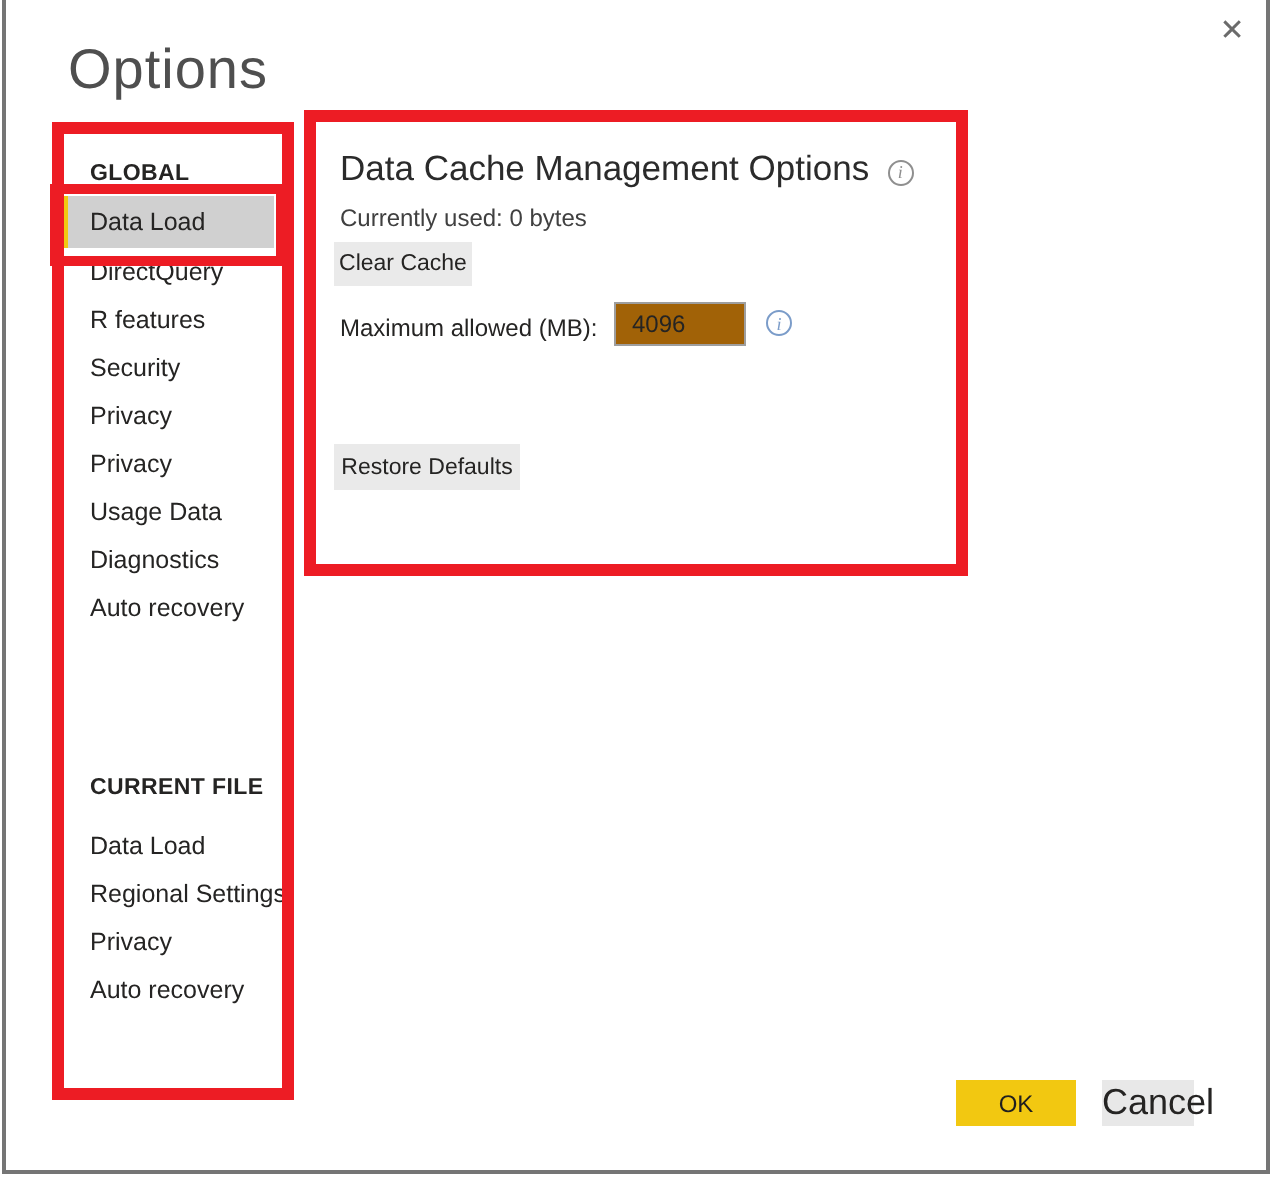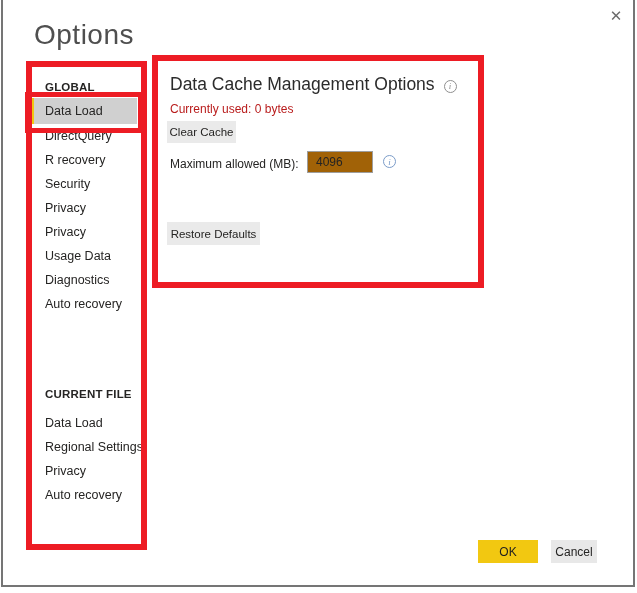--- a/index.html
+++ b/index.html
@@ -47,21 +47,21 @@
     width: 13px; height: 13px; border-radius: 50%;
     font-size: 9px; font-style: italic; font-family: "Liberation Serif", serif;
     flex: 0 0 auto;
   }
   .info-icon.gray { border: 1px solid #8f8f8f; color: #8f8f8f; margin-left: 9px; margin-top: 3px; }
   .info-icon.blue {
     position: absolute; left: 383px; top: 155px;
     border: 1px solid #7b9cc9; color: #7b9cc9;
   }
   .currently-used {
-    position: absolute; left: 170px; top: 102px; font-size: 12px; color: #b91c1c;
+    position: absolute; left: 170px; top: 102px; font-size: 12px; color: #404040;
   }
   .btn {
     position: absolute; background: #eaeaea; border: none;
     font-family: "Liberation Sans", sans-serif; font-size: 11.5px;
     color: #252423; cursor: pointer; text-align: center;
   }
   .btn-clear { left: 167px; top: 121px; width: 69px; height: 22px; }
   .btn-restore { left: 167px; top: 222px; width: 93px; height: 23px; }
   .max-label {
     position: absolute; left: 170px; top: 157px; font-size: 12px; color: #252423;
@@ -70,21 +70,21 @@
     position: absolute; left: 307px; top: 151px; width: 66px; height: 22px;
     border: 1px solid #9e9e9e; font-family: "Liberation Sans", sans-serif;
     font-size: 12px; color: #252423; padding-left: 8px; background: #a16207;
   }
   .btn-ok {
     left: 478px; top: 540px; width: 60px; height: 23px;
     background: #f2c811; font-size: 12px; color: #1f1f1f;
   }
   .btn-cancel {
     left: 551px; top: 540px; width: 46px; height: 23px;
-    background: #e8e8e8; font-size: 12px;
+    background: #e8e8e8; font-size: 18px;
   }
   .annot { position: absolute; pointer-events: none; z-index: 50; }
   .annot.sidebar-rect { left: 26px; top: 61px; width: 121px; height: 489px; border: 6px solid #ed1c24; }
   .annot.dataload-rect { left: 25px; top: 92px; width: 118px; height: 41px; border: 5px solid #ed1c24; }
   .annot.main-rect { left: 152px; top: 55px; width: 332px; height: 233px; border: 6px solid #ed1c24; }
 </style>
 </head>
 <body>
 
 <div class="screen">
@@ -93,21 +93,21 @@
 
   <div class="dlg-title">Options</div>
 
   <div class="close-btn">✕</div>
 
   <div class="side-header global">GLOBAL</div>
 
   <div class="nav global">
     <div class="nav-item selected">Data Load</div>
     <div class="nav-item">DirectQuery</div>
-    <div class="nav-item">R recovery</div>
+    <div class="nav-item">R features</div>
     <div class="nav-item">Security</div>
     <div class="nav-item">Privacy</div>
     <div class="nav-item">Privacy</div>
     <div class="nav-item">Usage Data</div>
     <div class="nav-item">Diagnostics</div>
     <div class="nav-item">Auto recovery</div>
   </div>
 
   <div class="side-header current">CURRENT FILE</div>
 

